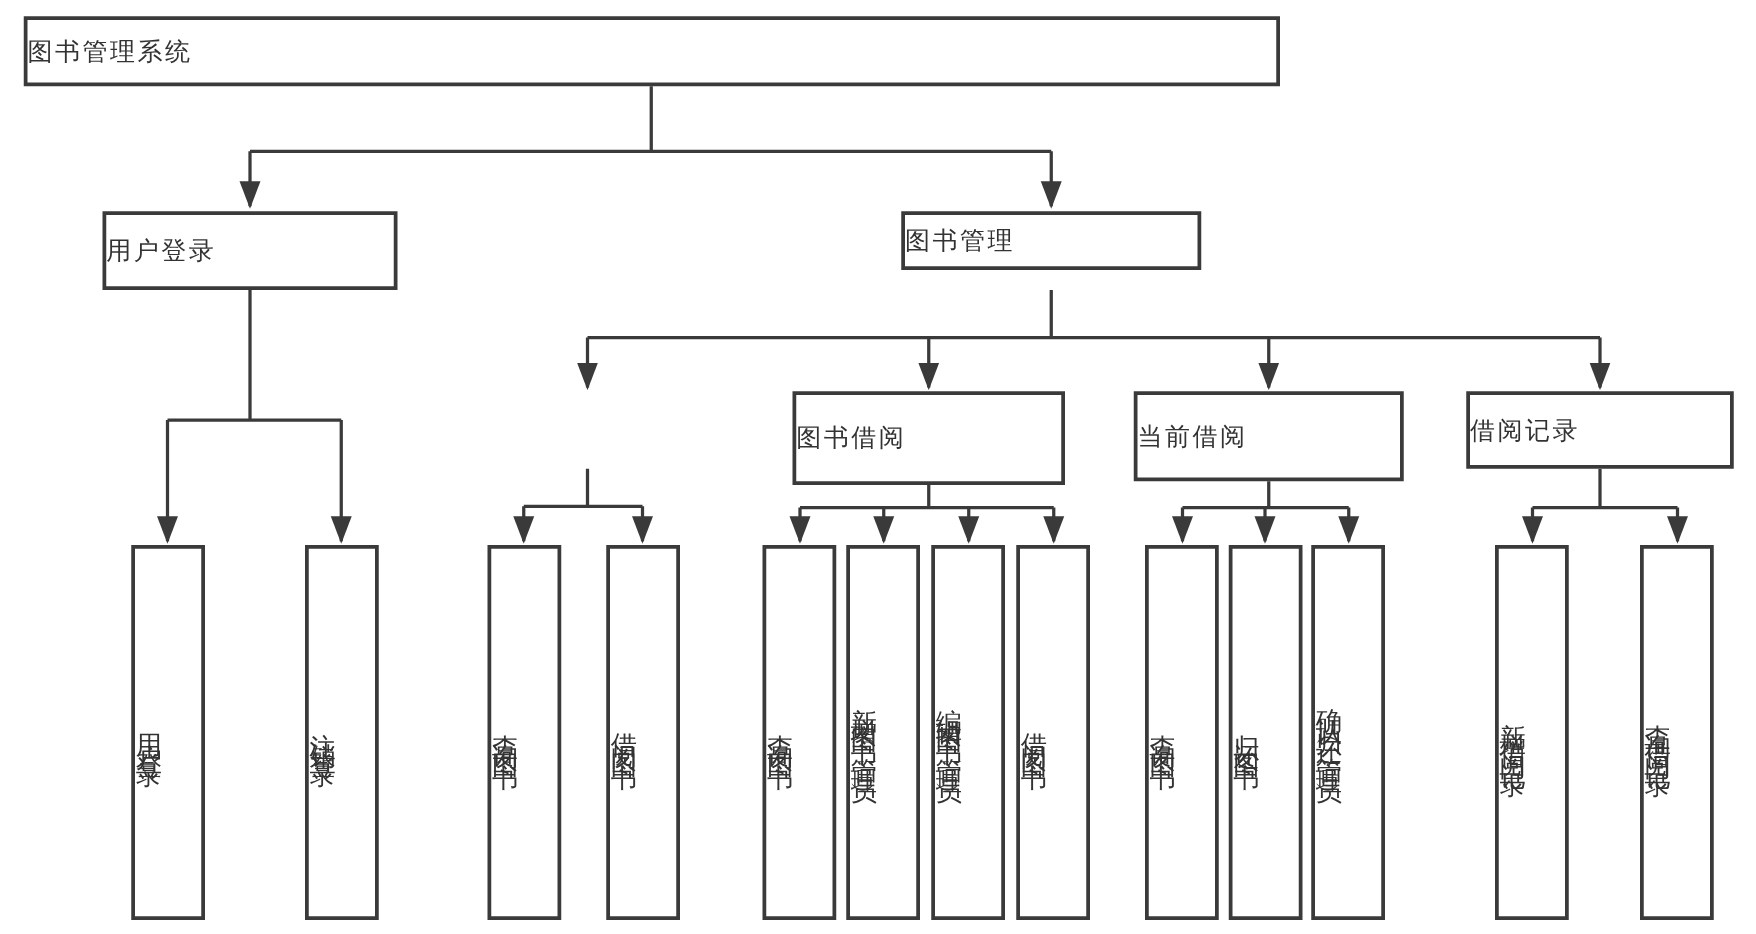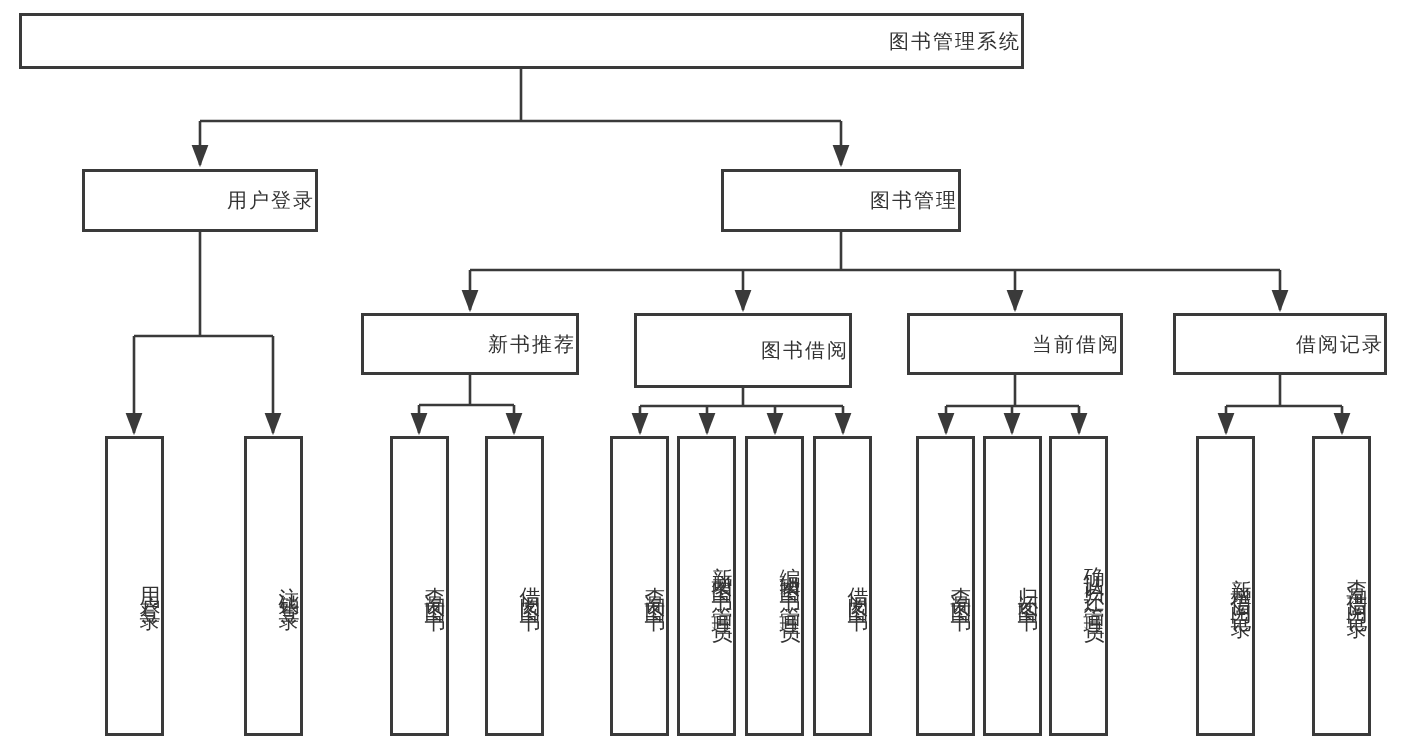--- a/index.html
+++ b/index.html
@@ -9,21 +9,21 @@
     font-family:"Liberation Sans","DejaVu Sans",sans-serif;
     color:var(--text,#333333);
   }
   svg.wires{position:absolute;left:0;top:0;width:1405px;height:747px;}
   svg.wires line, svg.wires path{stroke:var(--line,#3a3a3a);stroke-width:2.6;fill:none;}
   svg.wires marker path{fill:var(--line,#3a3a3a);stroke:none;}
   .box{
     position:absolute;box-sizing:border-box;
     background:var(--fill,#ffffff);
     border:3px solid var(--border,#3a3a3a);
-    display:flex;align-items:center;justify-content:flex-end;
+    display:flex;align-items:center;justify-content:flex-start;
   }
   .box.h .lbl{font-size:20px;letter-spacing:2px;white-space:nowrap;}
   .box.v .lbl{
     writing-mode:vertical-rl;
     font-size:21px;letter-spacing:8px;line-height:1;
   }
   .watermark{
     position:absolute;top:711px;right:14px;
     font-size:21px;letter-spacing:1px;
     color:var(--wm,#b5b5b5);white-space:nowrap;
@@ -89,31 +89,28 @@
     </g>
   </svg>
 
   <div class="box h" style="left:19px;top:13px;width:1005px;height:56px">
     <span class="lbl">图书管理系统</span>
   </div>
 
   <div class="box h" style="left:82px;top:169px;width:236px;height:63px">
     <span class="lbl">用户登录</span>
   </div>
-  <div class="box h" style="left:721px;top:169px;width:240px;height:63px">
+  <div class="box h" style="left:721px;top:169px;width:240px;height:47px">
     <span class="lbl">图书管理</span>
   </div>
 
-  <div class="box h" style="left:361px;top:313px;width:218px;height:62px">
-    <span class="lbl">新书推荐</span>
-  </div>
   <div class="box h" style="left:634px;top:313px;width:218px;height:75px">
     <span class="lbl">图书借阅</span>
   </div>
-  <div class="box h" style="left:907px;top:313px;width:216px;height:62px">
+  <div class="box h" style="left:907px;top:313px;width:216px;height:72px">
     <span class="lbl">当前借阅</span>
   </div>
   <div class="box h" style="left:1173px;top:313px;width:214px;height:62px">
     <span class="lbl">借阅记录</span>
   </div>
 
   <div class="box v" style="left:105px;top:436px;width:59px;height:300px">
     <span class="lbl">用户登录</span>
   </div>
   <div class="box v" style="left:244px;top:436px;width:59px;height:300px">

